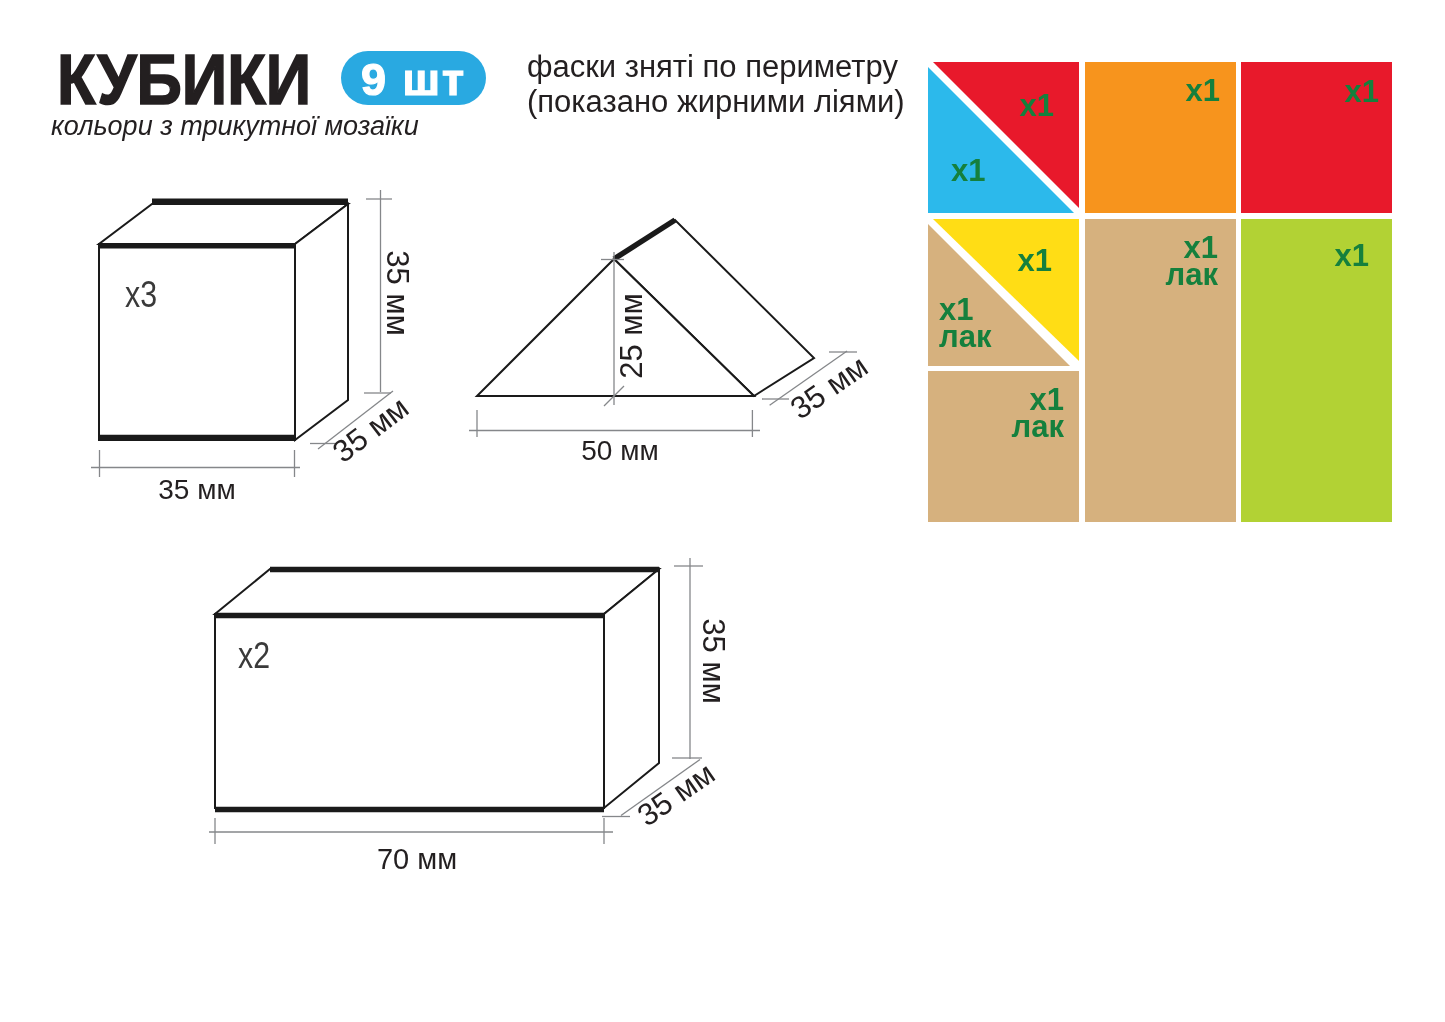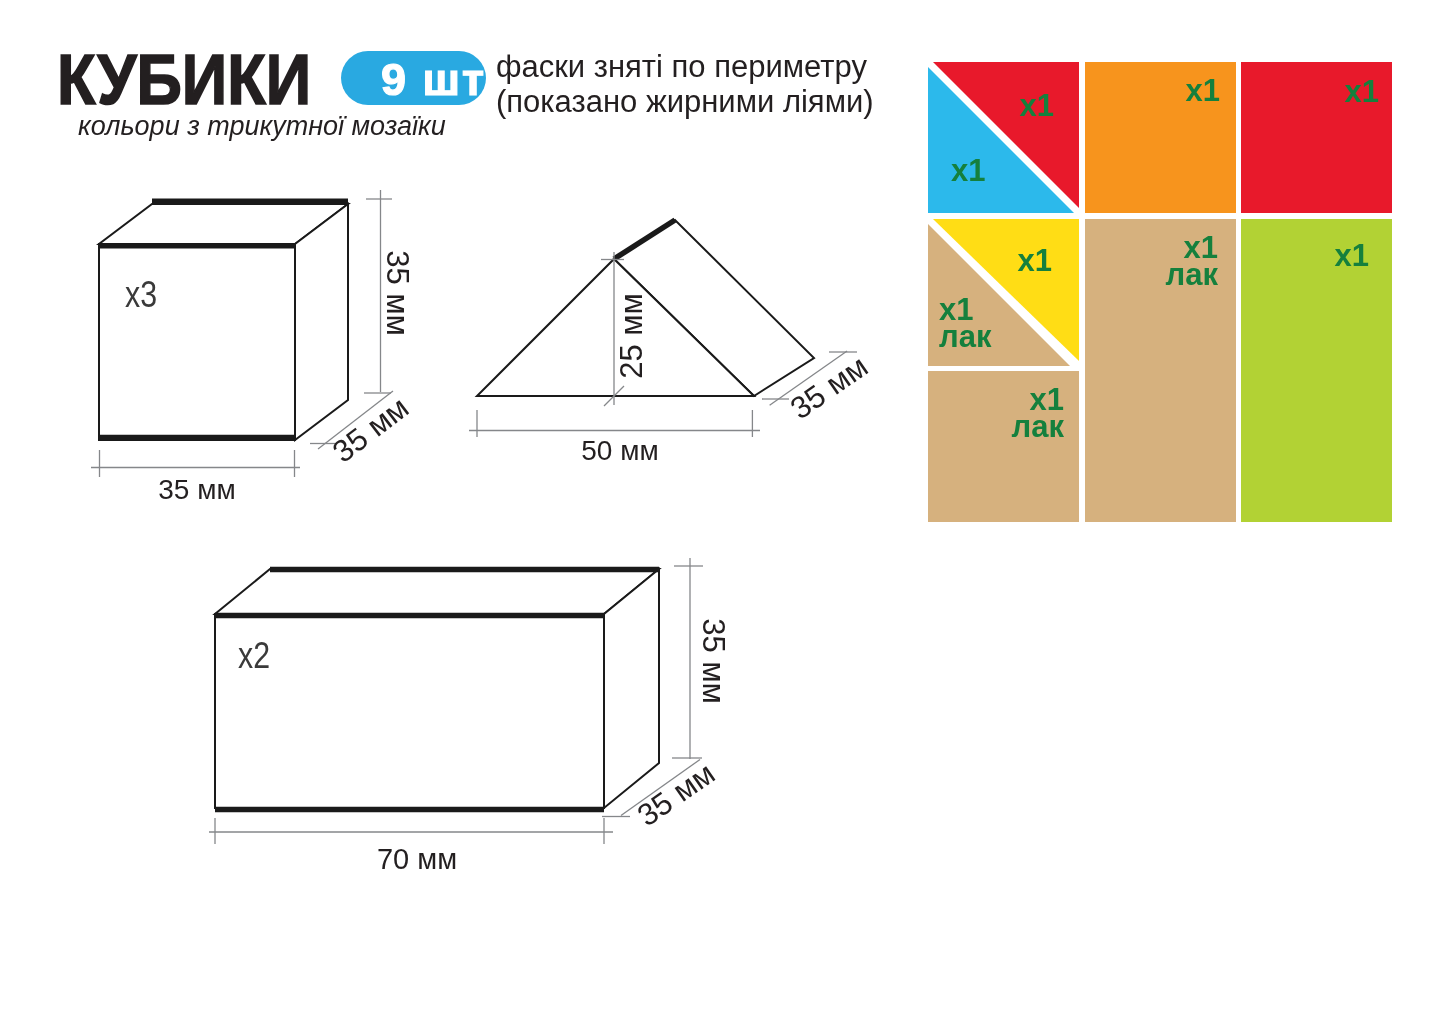--- a/index.html
+++ b/index.html
@@ -8,25 +8,25 @@
   .abs{position:absolute;}
   .swlab{position:absolute;color:#15803d;font-weight:bold;font-size:31px;line-height:27px;text-align:right;width:100px;}
 </style>
 </head>
 <body>
 
 <div class="abs" id="title" style="left:57px;top:39px;font-size:71px;font-weight:bold;color:#231f20;-webkit-text-stroke:1.6px #231f20;transform:scaleX(0.89);transform-origin:0 0;white-space:nowrap;">КУБИКИ</div>
 
 <div class="abs" style="left:341px;top:51px;width:145px;height:54px;background:#29a9e1;border-radius:27px;"></div>
 
-<div class="abs" style="left:341px;top:51px;width:145px;height:54px;font-size:45px;font-weight:bold;color:#fff;text-align:right;line-height:57px;letter-spacing:2px;-webkit-text-stroke:1.2px #fff;">9 шт</div>
+<div class="abs" style="left:341px;top:51px;width:145px;height:54px;font-size:45px;font-weight:bold;color:#fff;text-align:center;line-height:57px;letter-spacing:2px;-webkit-text-stroke:1.2px #fff;">9 шт</div>
 
-<div class="abs" style="left:78px;top:111px;font-size:27px;font-style:italic;color:#231f20;white-space:nowrap;">кольори з трикутної мозаїки</div>
+<div class="abs" style="left:51px;top:111px;font-size:27px;font-style:italic;color:#231f20;white-space:nowrap;">кольори з трикутної мозаїки</div>
 
-<div class="abs" style="left:496px;top:49px;font-size:31px;color:#231f20;line-height:35px;white-space:nowrap;">фаски зняті по периметру<br>(показано жирними ліями)</div>
+<div class="abs" style="left:527px;top:49px;font-size:31px;color:#231f20;line-height:35px;white-space:nowrap;">фаски зняті по периметру<br>(показано жирними ліями)</div>
 
 <svg class="abs" style="left:0;top:0;" width="1445" height="1022" viewBox="0 0 1445 1022">
 
   <polygon points="99,244 295,244 348,204 152,204" fill="#fff" stroke="#1a1a1a" stroke-width="2"></polygon>
 
   <polygon points="295,244 348,204 348,400 295,440" fill="#fff" stroke="#1a1a1a" stroke-width="2"></polygon>
 
   <rect x="99" y="244" width="196" height="196" fill="#fff" stroke="#1a1a1a" stroke-width="2"></rect>
 
   <line x1="99" y1="245.7" x2="295" y2="245.7" stroke="#1a1a1a" stroke-width="5.5"></line>

